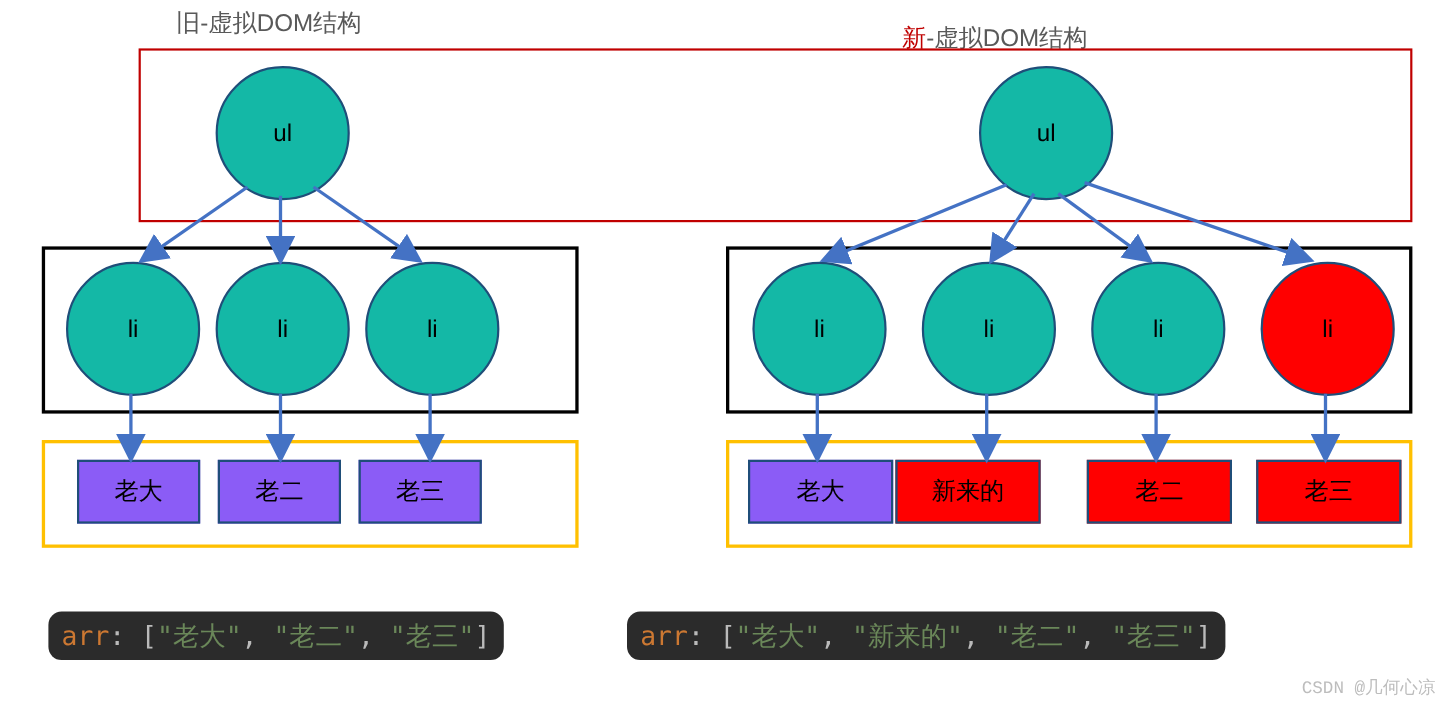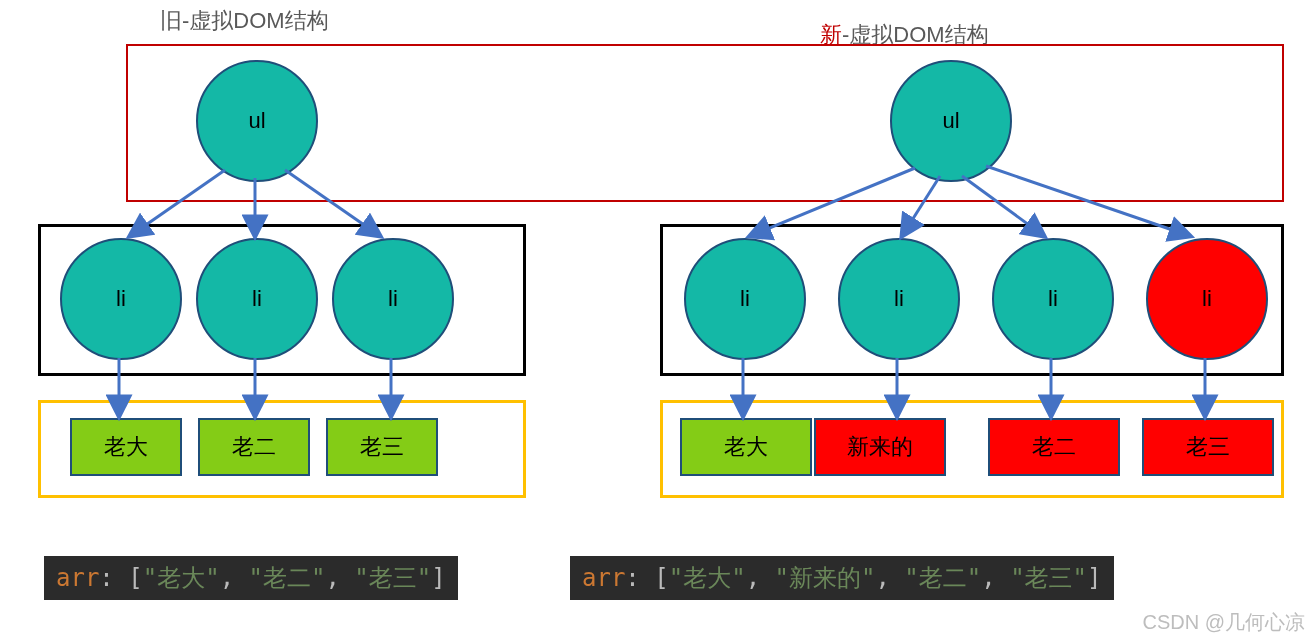--- a/index.html
+++ b/index.html
@@ -4,27 +4,27 @@
 <style>
 html,body{margin:0;padding:0;font-family:"Microsoft YaHei",Arial,sans-serif;background:#fff}
 .canvas{position:relative;width:1311px;height:642px}
 .title{position:absolute;font-size:22px;color:#595959}
 .title .prefix-red{color:#c00000}
 .red-box{position:absolute;border:2px solid #c00000}
 .black-box{position:absolute;border:3px solid #000}
 .yellow-box{position:absolute;border:3px solid #ffc000}
 .circle{position:absolute;border:2px solid #1f4e79;border-radius:50%;display:flex;align-items:center;justify-content:center;font-size:22px;background:#14b8a6}
 .circle.red{background:#ff0000}
-.rect{position:absolute;border:2px solid #1f4e79;display:flex;align-items:center;justify-content:center;font-size:22px;background:#84cc16}
+.rect{position:absolute;border:2px solid #1f4e79;display:flex;align-items:center;justify-content:center;font-size:22px;background:#8b5cf6}
 .rect.red{background:#ff0000}
-.code-box{position:absolute;background:#2b2b2b;border-radius:0;padding:6px 12px;font-family:Consolas,Menlo,monospace;font-size:24px;color:#bababa;display:flex;align-items:center;white-space:pre}
+.code-box{position:absolute;background:#2b2b2b;border-radius:12px;padding:6px 12px;font-family:Consolas,Menlo,monospace;font-size:24px;color:#bababa;display:flex;align-items:center;white-space:pre}
 .code-box .k{color:#cc7832}
 .code-box .s{color:#6a8759}
 .code-box .p{color:#bababa}
-.watermark{position:absolute;right:6px;bottom:6px;font-size:20px;color:#bdbdbd;font-family:Liberation Sans, sans-serif}
+.watermark{position:absolute;right:6px;bottom:6px;font-size:16px;color:#bdbdbd;font-family:Liberation Mono, monospace}
 svg.arrows{position:absolute;left:0;top:0;pointer-events:none}
 </style>
 </head>
 <body>
 <div class="canvas">
 
 <div class="title" style="left:160px;top:6px">
   <span>旧</span><span>-虚拟DOM结构</span>
 </div>
 <div class="title" style="left:820px;top:20px">

